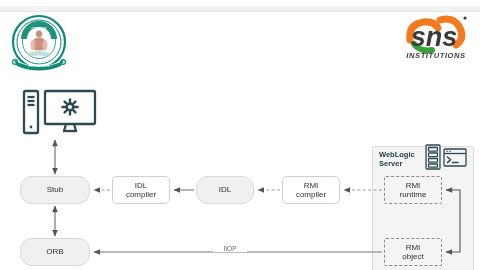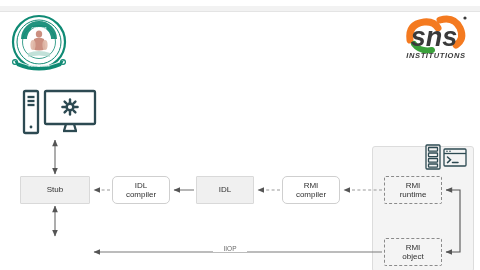--- a/index.html
+++ b/index.html
@@ -36,21 +36,21 @@
   .server-icons{position:absolute;left:424px;top:138px;width:44px;height:26px;}
 
   
   .node{
     position:absolute;
     display:flex;align-items:center;justify-content:center;
     text-align:center;
     font-size:8px;color:#303030;line-height:9.5px;
     box-sizing:border-box;
   }
-  .node.solid{background:#f0f0f0;border:1px solid #d9d9d9;border-radius:1px;}
+  .node.solid{background:#f0f0f0;border:1px solid #d9d9d9;border-radius:12px;}
   .node.white{background:#ffffff;border:1px solid #cfcfcf;border-radius:5px;}
   .node.dashed{background:transparent;border:1px dashed #8a8a8a;border-radius:2px;}
 
   .node-stub{left:20px;top:170px;width:70px;height:28px;}
   .node-orb{left:20px;top:232px;width:70px;height:28px;}
   .node-idlc{left:112px;top:170px;width:58px;height:28px;}
   .node-idl{left:196px;top:170px;width:58px;height:28px;}
   .node-rmic{left:282px;top:170px;width:58px;height:28px;}
   .node-rmiobj{left:384px;top:170px;width:58px;height:28px;}
   .node-rmirt{left:384px;top:232px;width:58px;height:28px;}
@@ -128,20 +128,24 @@
           <line x1="-5.4" y1="-5.4" x2="-3.6" y2="-3.6"></line>
           <line x1="3.6" y1="3.6" x2="5.4" y2="5.4"></line>
           <line x1="5.4" y1="-5.4" x2="3.6" y2="-3.6"></line>
           <line x1="-3.6" y1="3.6" x2="-5.4" y2="5.4"></line>
         </g>
       </g>
     </svg>
   </div>
 
   <div class="server-box"></div>
+  <div class="server-title">
+    <span>WebLogic</span><br>
+    <span>Server</span>
+  </div>
   <div class="server-icons">
     <svg viewBox="0 0 44 26" width="44" height="26">
       <g stroke="#2d4a52" stroke-width="1.3" fill="none">
         <rect x="2" y="1" width="14" height="24" rx="1"></rect>
         <rect x="4.5" y="3.5" width="9" height="3.6" rx="0.6"></rect>
         <rect x="4.5" y="9" width="9" height="3.6" rx="0.6"></rect>
         <rect x="4.5" y="14.5" width="9" height="3.6" rx="0.6"></rect>
         <rect x="4.5" y="20" width="9" height="3.2" rx="0.6"></rect>
         <rect x="20" y="5" width="22" height="17" rx="1"></rect>
         <line x1="20" y1="9.5" x2="42" y2="9.5"></line>
@@ -187,20 +191,23 @@
     <line x1="382" y1="246" x2="94" y2="246" stroke="#7a7a7a" stroke-width="1.1" marker-end="url(#ah)"></line>
 
     
     <path d="M446 184 L460 184 L460 246 L446 246" fill="none" stroke="#555" stroke-width="1.1" marker-end="url(#ah)" marker-start="url(#ah-start)"></path>
   </svg>
 
   <div class="node solid node-stub">
     <span>Stub</span>
   </div>
 
+  <div class="node solid node-orb">
+    <span>ORB</span>
+  </div>
 
   <div class="node white node-idlc">
     <span>
       <span>IDL</span><br>
       <span>compiler</span>
     </span>
   </div>
 
   <div class="node solid node-idl">
     <span>IDL</span>

